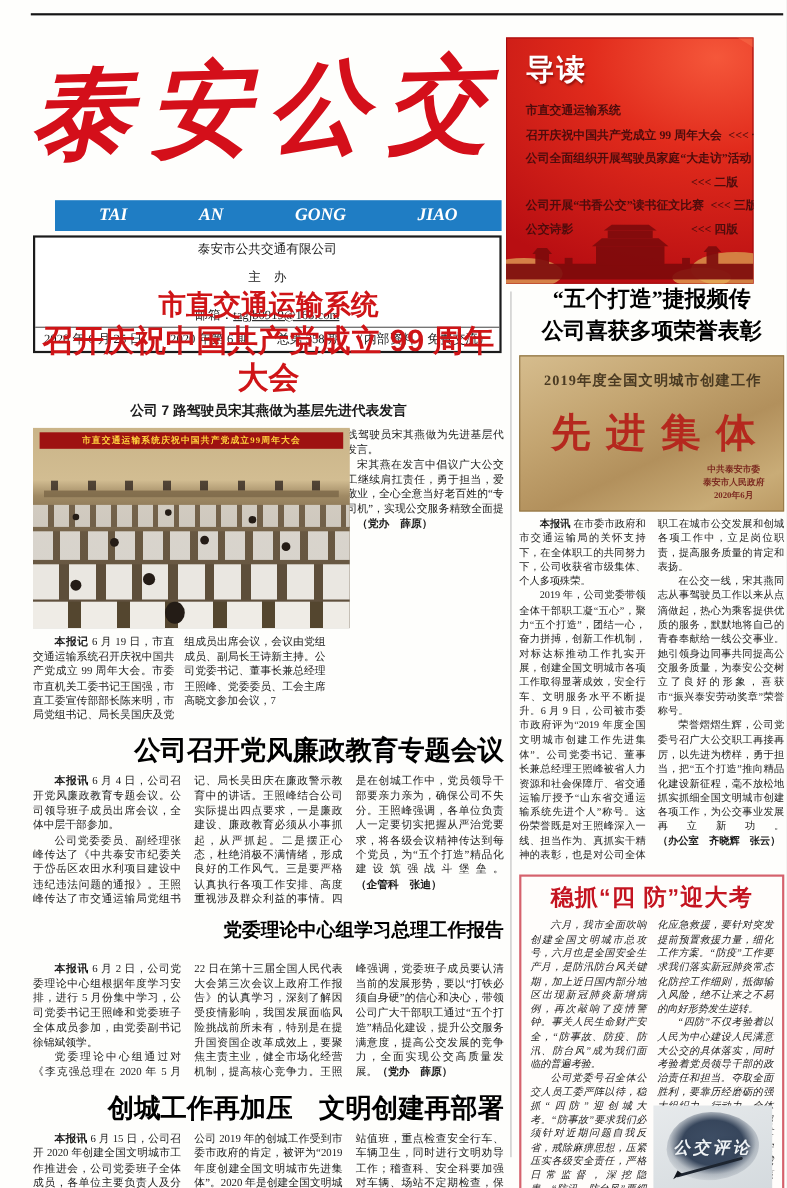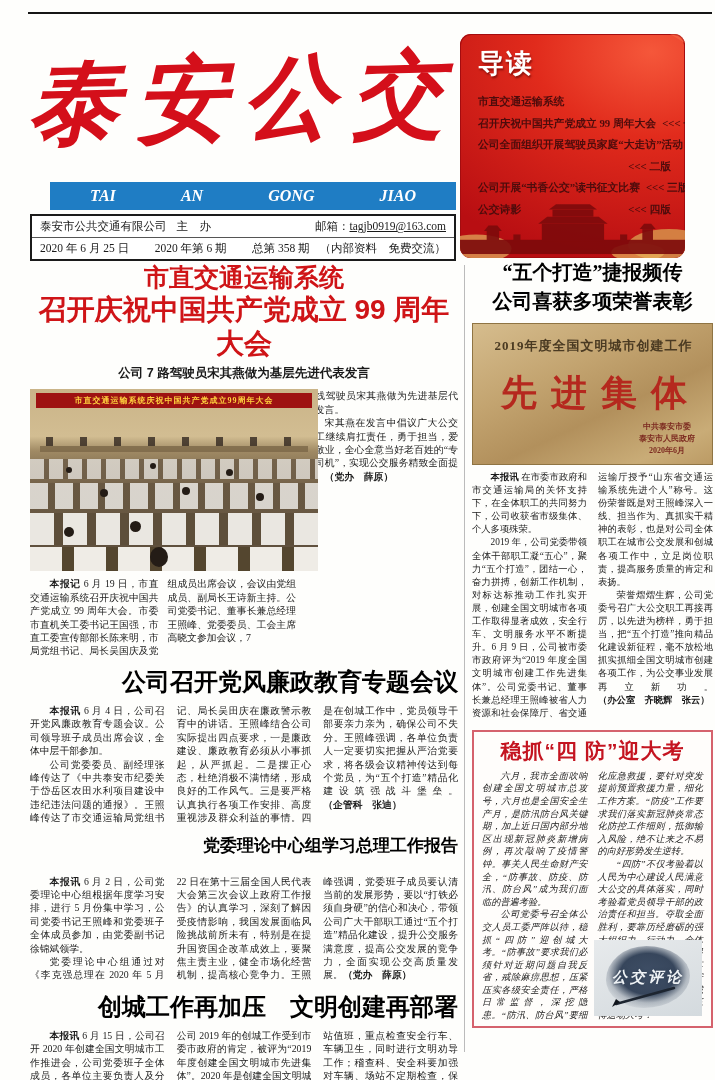--- a/index.html
+++ b/index.html
@@ -18,29 +18,29 @@
     font-size:92px; font-weight:bold; font-style:italic; color:#d40f1a;
     letter-spacing:16px; transform:rotate(-1.5deg); white-space:nowrap;
   }
   .pinyin-bar {
     height:28px; background:#1f7dc4; color:#ffffff; display:flex;
     align-items:center; justify-content:space-between; padding:0 40px;
     font-style:italic; font-weight:bold; font-size:16px;margin-left:20px;
   }
   .info-box { margin-top:4px; border:2px solid #1b1b1b; font-size:11.5px; background:#fff; }
   .info-row { display:flex; align-items:center; padding:3px 8px; gap:10px; white-space:nowrap; }
-  .info-row.first { border-bottom:1px solid #555; }
+  .info-row.first { border-bottom:1px solid #555;flex-direction:column; }
   .info-email u { text-decoration:underline; }
   .info-row .sp { flex:1; }
 
   
   .reading-guide {
     position:absolute; left:460px; top:34px; width:225px; height:224px;
     background:radial-gradient(130% 95% at 85% 8%, #f5573a 0%, #e12b1c 40%, #b80e12 100%);
-    overflow:hidden; box-shadow:0 0 0 1px #a40c0f inset;border-radius:11px;
+    overflow:hidden; box-shadow:0 0 0 1px #a40c0f inset;
   }
   .rg-swoosh { position:absolute; left:-30px; top:-40px; width:330px; height:180px;
     border-radius:50%; border:14px solid rgba(255,120,80,.35); border-color:rgba(255,130,90,.35) transparent transparent transparent; transform:rotate(18deg); }
   .rg-title { position:relative; margin:12px 0 10px 18px; color:#ffffff; font-weight:bold;
     font-size:26px; font-family:"Liberation Sans",sans-serif; text-shadow:1px 2px 2px rgba(90,0,0,.6); letter-spacing:2px; }
   .rg-list { position:relative; padding:0 14px 0 18px; }
   .rg-row { display:flex; justify-content:space-between; gap:6px; color:#4d0c0c;
     font-weight:bold; font-size:10.8px; line-height:2.0; white-space:nowrap; }
   .rg-row .pg { flex-shrink:0; }
   .rg-sil { position:absolute; left:0; bottom:0; width:100%; height:72px; }
@@ -263,20 +263,21 @@
         <div class="plaque-main">先进集体</div>
         <div class="plaque-sig">
           <div>中共泰安市委</div>
           <div>泰安市人民政府</div>
           <div>2020年6月</div>
         </div>
       </div>
       <div class="award-body">
         <p class="para"><b class="intro">本报讯</b> <span>在市委市政府和市交通运输局的关怀支持下，在全体职工的共同努力下，公司收获省市级集体、个人多项殊荣。</span></p>
         <p class="para">2019 年，公司党委带领全体干部职工凝“五心”，聚力“五个打造”，团结一心，奋力拼搏，创新工作机制，对标达标推动工作扎实开展，创建全国文明城市各项工作取得显著成效，安全行车、文明服务水平不断提升。6 月 9 日，公司被市委市政府评为“2019 年度全国文明城市创建工作先进集体”。公司党委书记、董事长兼总经理王照峰被省人力资源和社会保障厅、省交通运输厅授予“山东省交通运输系统先进个人”称号。这份荣誉既是对王照峰深入一线、担当作为、真抓实干精神的表彰，也是对公司全体职工在城市公交发展和创城各项工作中，立足岗位职责，提高服务质量的肯定和表扬。</p>
+        <p class="para">在公交一线，宋其燕同志从事驾驶员工作以来从点滴做起，热心为乘客提供优质的服务，默默地将自己的青春奉献给一线公交事业。她引领身边同事共同提高公交服务质量，为泰安公交树立了良好的形象，喜获市“振兴泰安劳动奖章”荣誉称号。</p>
         <p class="para"><span>荣誉熠熠生辉，公司党委号召广大公交职工再接再厉，以先进为榜样，勇于担当，把“五个打造”推向精品化建设新征程，毫不放松地抓实抓细全国文明城市创建各项工作，为公交事业发展再立新功。</span><b class="byline">（办公室　齐晓辉　张云）</b></p>
       </div>
     </div>
 
     <div class="commentary">
       <div class="comm-h">稳抓“四 防”迎大考</div>
       <div class="comm-body">
         <p class="para">六月，我市全面吹响创建全国文明城市总攻号，六月也是全国安全生产月，是防汛防台风关键期，加上近日国内部分地区出现新冠肺炎新增病例，再次敲响了疫情警钟。事关人民生命财产安全，“防事故、防疫、防汛、防台风”成为我们面临的普遍考验。</p>
         <p class="para">公司党委号召全体公交人员工委严阵以待，稳抓“四防”迎创城大考。“防事故”要求我们必须针对近期问题自我反省，戒除麻痹思想，压紧压实各级安全责任，严格日常监督，深挖隐患。“防汛、防台风”要细化应急救援，要针对突发提前预置救援力量，细化工作方案。“防疫”工作要求我们落实新冠肺炎常态化防控工作细则，抵御输入风险，绝不让来之不易的向好形势发生逆转。</p>
         <p class="para">“四防”不仅考验着以人民为中心建设人民满意大公交的具体落实，同时考验着党员领导干部的政治责任和担当。夺取全面胜利，要靠历经磨砺的强大组织力、行动力。全体公交人更要积极行动起来，各司其职、各尽其责，严抓“四防”共筑平安公交，为争创全国文明城市筑牢安全防线，坚决赢得这场大考！</p>

